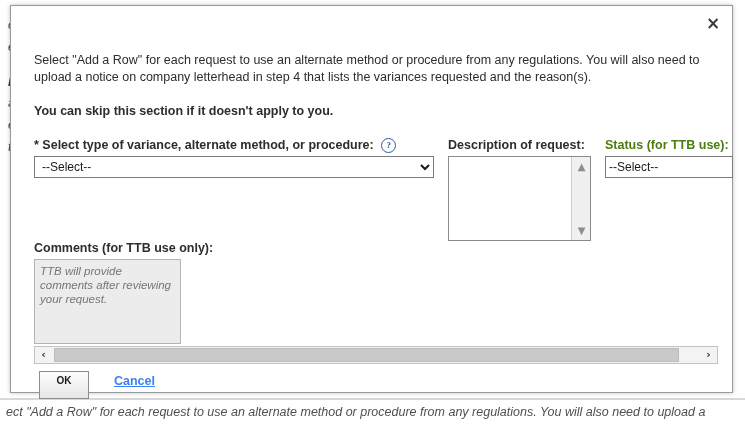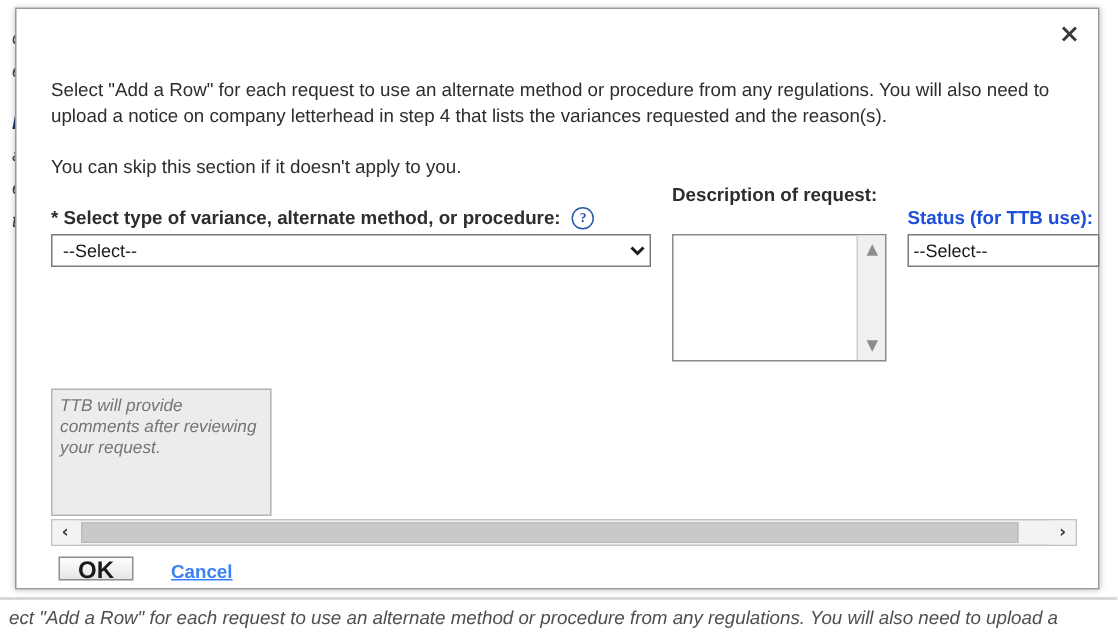--- a/index.html
+++ b/index.html
@@ -115,20 +115,21 @@
     color: #2d2d2d;
     line-height: 16.5px;
   }
   #modal-skip {
     position: absolute;
     left: 23px;
     top: 98px;
     width: 680px;
     font-size: 12.5px;
     color: #2d2d2d;
+    font-weight: bold;
   }
 
   
   #variance-type-label {
     position: absolute;
     left: 23px;
     top: 132px;
     font-size: 12.5px;
     color: #2d2d2d;
     font-weight: bold;
@@ -147,31 +148,31 @@
     line-height: 12px;
     text-align: center;
     vertical-align: 1px;
     margin-left: 4px;
     cursor: pointer;
     font-family: "Liberation Serif", serif;
   }
   #description-label {
     position: absolute;
     left: 437px;
-    top: 117px;
+    top: 132px;
     font-size: 12.5px;
     color: #2d2d2d;
     font-weight: bold;
   }
   #status-label {
     position: absolute;
     left: 594px;
     top: 132px;
     font-size: 12.5px;
-    color: #1d4ed8;
+    color: #4d7c0f;
     font-weight: bold;
   }
 
   
   #variance-type-select {
     position: absolute;
     left: 23px;
     top: 150px;
     width: 400px;
     height: 22px;
@@ -307,26 +308,26 @@
     border: 1px solid #bcbcbc;
     box-sizing: border-box;
   }
 
   
   #ok-button {
     position: absolute;
     left: 28px;
     top: 365px;
     width: 50px;
-    height: 16px;
+    height: 28px;
     background: linear-gradient(#fdfdfd, #e6e6e6);
     border: 1px solid #8c8c8c;
     box-sizing: border-box;
     font-family: "Liberation Sans", sans-serif;
-    font-size: 16px;
+    font-size: 10px;
     font-weight: bold;
     color: #1a1a1a;
     cursor: pointer;
     text-align: center;
     line-height: 18px;
   }
   #cancel-link {
     position: absolute;
     left: 103px;
     top: 368px;
@@ -375,20 +376,21 @@
   </select>
 
   <textarea id="description-textarea" placeholder="" style=""></textarea>
   <div id="description-scroll">
     <div class="arrow up">▲</div>
     <div class="arrow down">▼</div>
   </div>
 
   <div id="status-select">--Select--</div>
 
+  <div id="comments-label">Comments (for TTB use only):</div>
   <textarea id="comments-textarea" placeholder="TTB will provide comments after reviewing your request." style=""></textarea>
 
   <div id="modal-hscroll">
     <div class="hs-arrow left">‹</div>
     <div id="modal-hscroll-thumb"></div>
     <div class="hs-arrow right">›</div>
   </div>
 
   <div id="ok-button">OK</div>
   <div id="cancel-link">Cancel</div>

